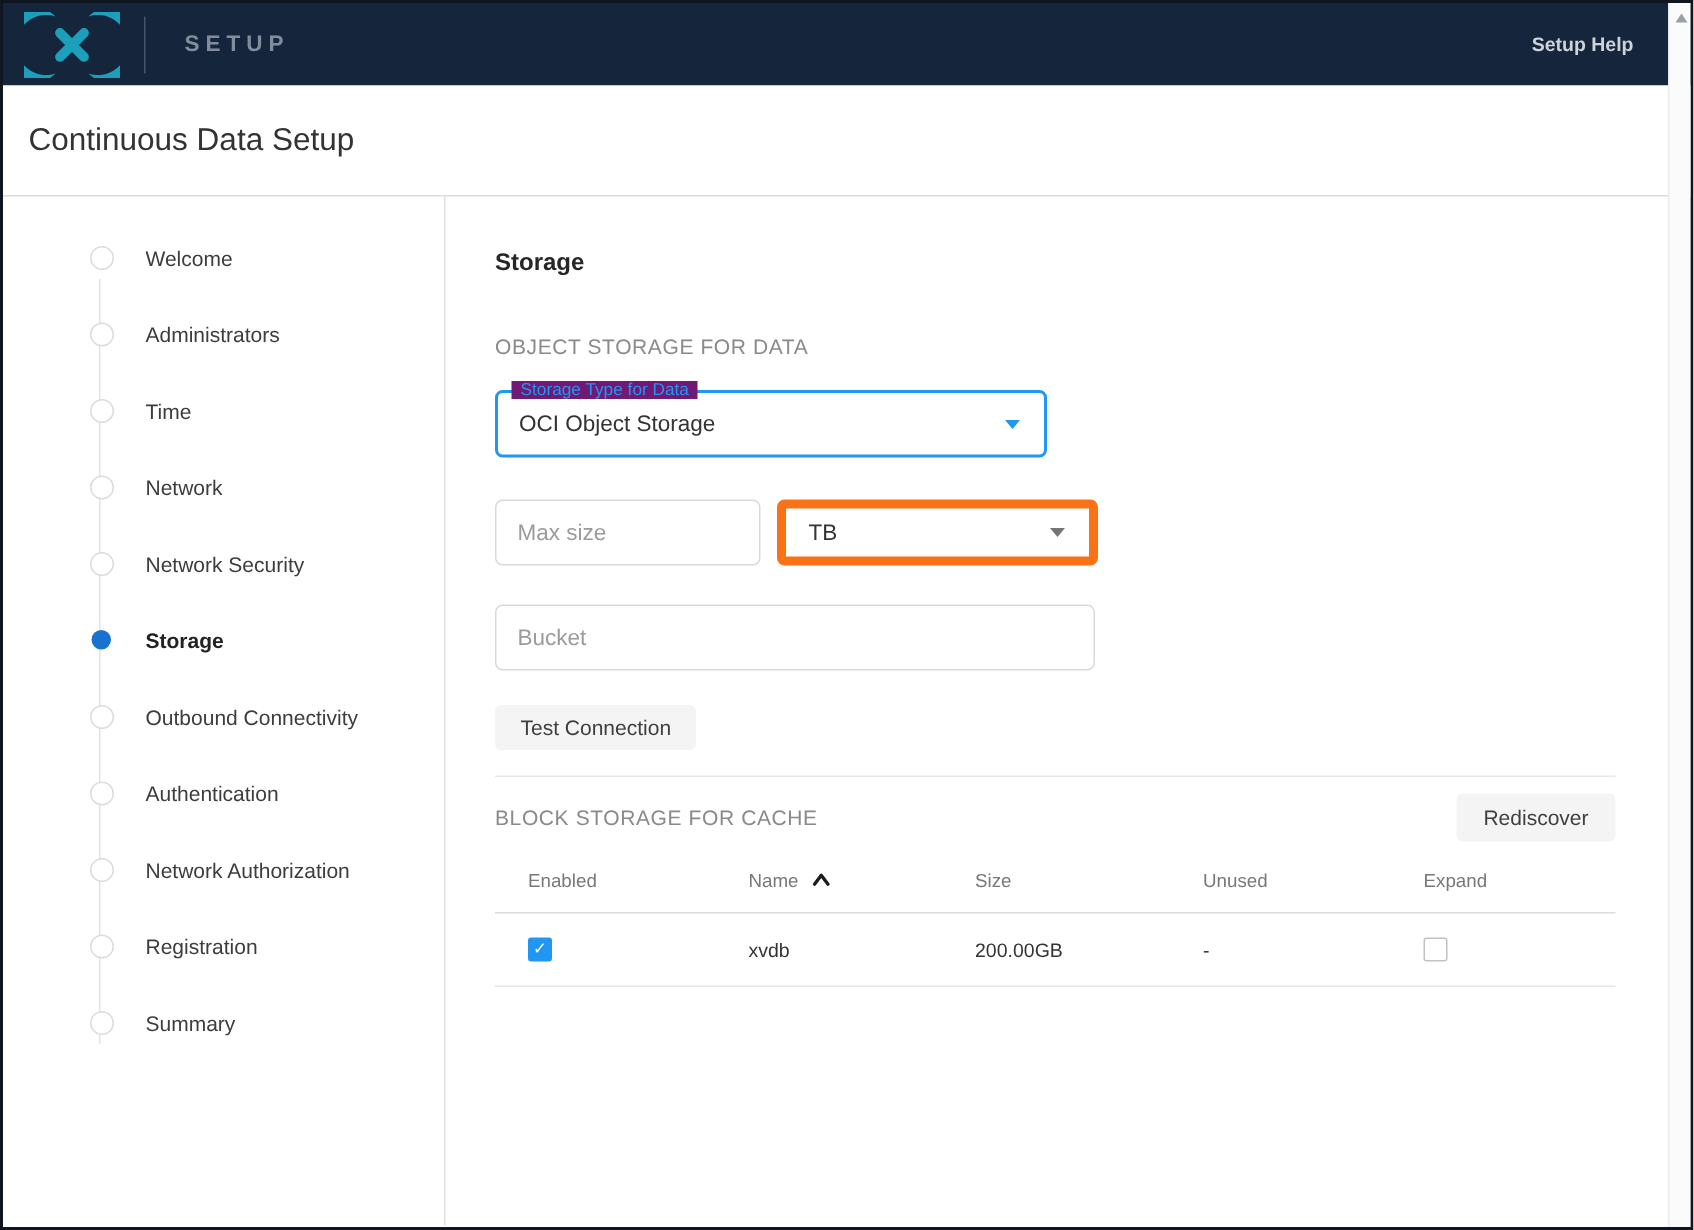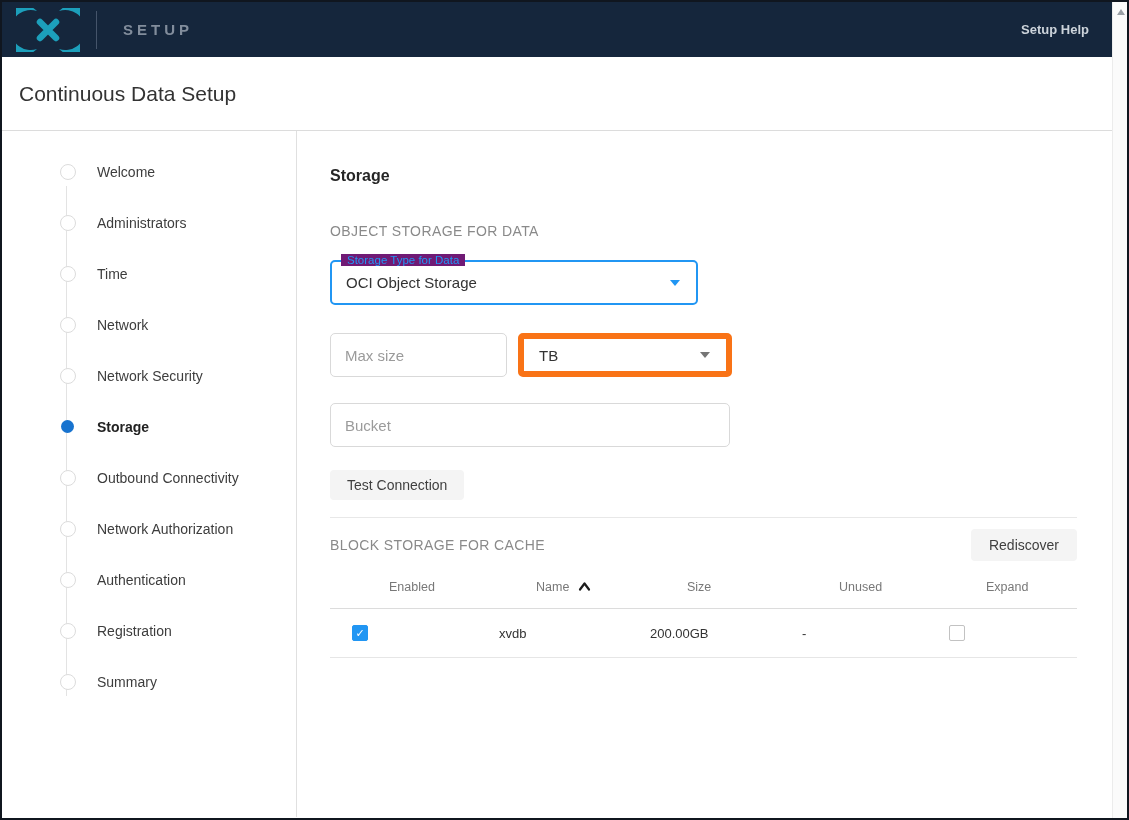--- a/index.html
+++ b/index.html
@@ -63,21 +63,21 @@
 
   .section-divider { height:1px; background:#e8e8e8; margin-top:17px; }
 
   .block-header-row { display:flex; align-items:center; justify-content:space-between; margin-top:11px; }
   .rediscover-btn { height:32px; padding:0 18px; }
 
   
   .disk-table { margin-top:4px; }
   .t-row { display:grid; grid-template-columns:147px 151px 152px 147px auto; padding-left:22px; align-items:center; }
   .t-head { height:44px; border-bottom:1px solid #dcdcdc; }
-  .t-head .t-cell { font-size:12.5px; color:#787878; font-weight:500;margin-left:37px; }
+  .t-head .t-cell { font-size:12.5px; color:#787878; font-weight:500; }
   .t-data { height:49px; border-bottom:1px solid #e6e6e6; }
   .t-data .t-cell { font-size:13px; color:#333; }
   .name-head { display:flex; align-items:center; gap:9px; cursor:pointer; }
   .sort-icon { display:inline-flex; }
 
   .checkbox { width:16px; height:16px; border-radius:2px; border:1.5px solid #c2c2c2; background:#fff;
               display:flex; align-items:center; justify-content:center; cursor:pointer; }
   .checkbox.checked { background:#2196f3; border-color:#2196f3; }
   .checkbox.checked::after { content:"\2713"; color:#fff; font-size:11px; font-weight:700; line-height:1; }
 
@@ -150,27 +150,27 @@
         <div class="step">
           <span class="dot-wrap">
               <span class="dot"></span>
             </span>
           <span class="step-label">Outbound Connectivity</span>
         </div>
         <div class="step">
           <span class="dot-wrap">
               <span class="dot"></span>
             </span>
+          <span class="step-label">Authentication</span>
+        </div>
+        <div class="step">
+          <span class="dot-wrap">
+              <span class="dot"></span>
+            </span>
           <span class="step-label">Network Authorization</span>
-        </div>
-        <div class="step">
-          <span class="dot-wrap">
-              <span class="dot"></span>
-            </span>
-          <span class="step-label">Authentication</span>
         </div>
         <div class="step">
           <span class="dot-wrap">
               <span class="dot"></span>
             </span>
           <span class="step-label">Registration</span>
         </div>
         <div class="step">
           <span class="dot-wrap">
               <span class="dot"></span>

